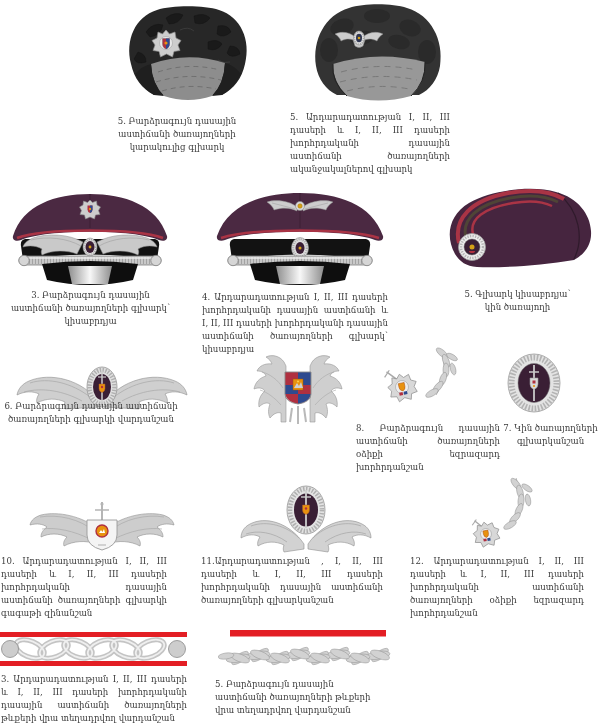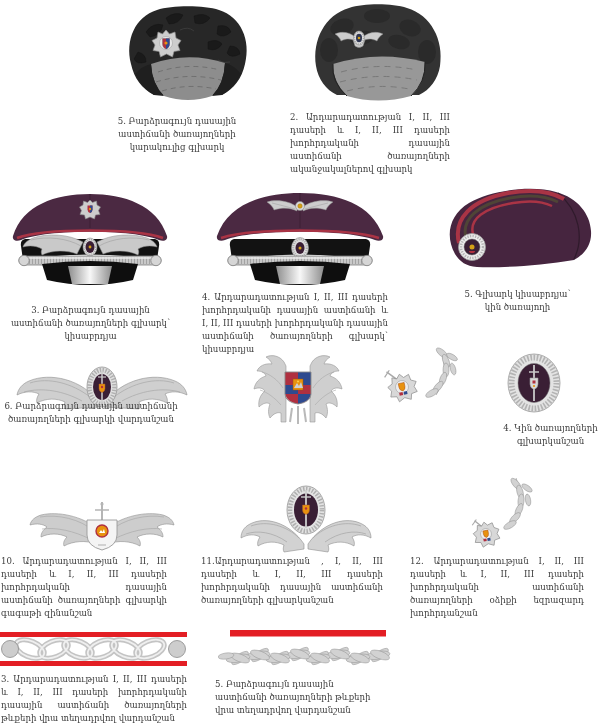--- a/index.html
+++ b/index.html
@@ -64,21 +64,21 @@
         <path d="M-4,-1 C-9,-6 -18,-7 -24,-4 C-21,-2 -19,0 -18,3 C-12,0 -7,1 -4,3 Z" fill="#cdcdcd" stroke="#8a8a8a" stroke-width="0.5"></path>
         <path d="M4,-1 C9,-6 18,-7 24,-4 C21,-2 19,0 18,3 C12,0 7,1 4,3 Z" fill="#cdcdcd" stroke="#8a8a8a" stroke-width="0.5"></path>
         <path d="M-6,2 q6,5 12,0 l-2,6 q-4,3 -8,0 Z" fill="#cdcdcd" stroke="#8a8a8a" stroke-width="0.5"></path>
         <ellipse rx="5.5" ry="7" fill="#e2e2e2" stroke="#8a8a8a" stroke-width="0.6"></ellipse>
         <ellipse rx="4.5" ry="6" fill="none" stroke="#aaaaaa" stroke-width="1.6" stroke-dasharray="1,1"></ellipse>
         <ellipse rx="3" ry="4.2" fill="#2e3550"></ellipse>
         <circle r="1.3" fill="#d4a017"></circle>
       </g>
     </svg>
   </div>
-  <div class="cap just" style="left:290px;top:111px;width:160px">2. Արդարադատության I, II, III դասերի և I, II, III դասերի խորհրդականի դասային աստիճանի ծառայողների ականջակալներով գլխարկ</div>
+  <div class="cap just" style="left:290px;top:111px;width:160px">5. Արդարադատության I, II, III դասերի և I, II, III դասերի խորհրդականի դասային աստիճանի ծառայողների ականջակալներով գլխարկ</div>
 
   <div class="fig" style="left:7px;top:186px">
     <svg width="166" height="106" viewBox="0 0 166 106">
       <defs>
         <linearGradient id="g3" x1="0" y1="0" x2="1" y2="0">
           <stop offset="0" stop-color="#8d8d8d"></stop>
             <stop offset="0.5" stop-color="#f8f8f8"></stop>
             <stop offset="1" stop-color="#8d8d8d"></stop>
         </linearGradient>
       </defs>
@@ -106,21 +106,21 @@
       </g>
       <rect x="12" y="70" width="142" height="9" rx="4.5" fill="#c9c9c9" stroke="#7e7e7e" stroke-width="0.8"></rect>
       <line x1="16" y1="74.5" x2="150" y2="74.5" stroke="#a3a3a3" stroke-width="7" stroke-dasharray="1,2"></line>
       <line x1="16" y1="72" x2="150" y2="72" stroke="#ebebeb" stroke-width="1.4"></line>
       <circle cx="17" cy="74.5" r="5.2" fill="#d6d6d6" stroke="#7e7e7e" stroke-width="0.8"></circle>
       <circle cx="149" cy="74.5" r="5.2" fill="#d6d6d6" stroke="#7e7e7e" stroke-width="0.8"></circle>
       <path d="M35,78 Q83,72 131,78 L126,94 Q83,104 40,94 Z" fill="#0e0e0e"></path>
       <path d="M61,80 L105,80 L101,98 L65,98 Z" fill="url(#g3)"></path>
     </svg>
   </div>
-  <div class="cap ctr" style="left:8px;top:304px;width:165px">3. Բարձրագույն դասային աստիճանի ծառայողների գլխարկ՝ կիսաբրդյա</div>
+  <div class="cap ctr" style="left:8px;top:289px;width:165px">3. Բարձրագույն դասային աստիճանի ծառայողների գլխարկ՝ կիսաբրդյա</div>
 
   <div class="fig" style="left:210px;top:186px">
     <svg width="180" height="106" viewBox="0 0 180 106">
       <defs>
         <linearGradient id="g4" x1="0" y1="0" x2="1" y2="0">
           <stop offset="0" stop-color="#8d8d8d"></stop>
             <stop offset="0.5" stop-color="#f8f8f8"></stop>
             <stop offset="1" stop-color="#8d8d8d"></stop>
         </linearGradient>
       </defs>
@@ -236,34 +236,35 @@
         <line x1="-12" y1="-18" x2="-2" y2="-7" stroke="#a9a9a9" stroke-width="1.5"></line>
         <line x1="-15" y1="-13" x2="-9" y2="-19" stroke="#a9a9a9" stroke-width="1.2"></line>
         <path d="M0,-13 L3.5,-9 9,-11 10,-5 15,-2.5 12,2 14,7.5 8,8.5 6.5,14 0.5,11 -5.5,14 -7,8.5 -13,7.5 -11,2 -14,-2.5 -9,-5 -8,-11 -3.5,-9 Z" fill="#d8d8d8" stroke="#8f8f8f" stroke-width="0.7"></path>
         <circle r="6.5" fill="#ededed" stroke="#999999" stroke-width="0.5"></circle>
         <path d="M-3,-4 h6 v4 q0,3 -3,4 q-3,-1 -3,-4 Z" fill="#e8920e" stroke="#b05010" stroke-width="0.5"></path>
         <rect x="-4" y="5" width="3.5" height="3" fill="#b03040"></rect>
         <rect x="0.5" y="5" width="3.5" height="3" fill="#2e4a8f"></rect>
       </g>
     </svg>
   </div>
+  <div class="cap just" style="left:356px;top:422px;width:144px">8. Բարձրագույն դասային աստիճանի ծառայողների օձիքի եզրազարդ խորհրդանշան</div>
 
   <div class="fig" style="left:503px;top:352px">
     <svg width="62" height="62" viewBox="0 0 62 62">
       <ellipse cx="31" cy="31" rx="26" ry="29" fill="#e3e3e3" stroke="#9a9a9a" stroke-width="0.8"></ellipse>
       <ellipse cx="31" cy="31" rx="22.5" ry="25.5" fill="none" stroke="#b3b3b3" stroke-width="6" stroke-dasharray="1.6,1.6"></ellipse>
       <ellipse cx="31" cy="31" rx="16" ry="19.5" fill="#3a1f35" stroke="#777777" stroke-width="0.5"></ellipse>
       <line x1="31" y1="13" x2="31" y2="49" stroke="#c9c9c9" stroke-width="1.8"></line>
       <line x1="26" y1="20" x2="36" y2="20" stroke="#c9c9c9" stroke-width="1.5"></line>
       <path d="M27,26 h8 v6 q0,4 -4,5.5 q-4,-1.5 -4,-5.5 Z" fill="#d8d8d8" stroke="#999999" stroke-width="0.6"></path>
       <rect x="29.5" y="28.5" width="3" height="3" fill="#b03040"></rect>
       <circle cx="31" cy="34" r="1.1" fill="#e8920e"></circle>
     </svg>
   </div>
-  <div class="cap ctr" style="left:498px;top:422px;width:105px">4. Կին ծառայողների գլխարկանշան</div>
+  <div class="cap ctr" style="left:498px;top:422px;width:105px">7. Կին ծառայողների գլխարկանշան</div>
 
   <div class="fig" style="left:28px;top:499px">
     <svg width="148" height="58" viewBox="0 0 148 58">
       <g>
         <path d="M70,30 C54,17 30,12 13,16 C7,18 3,21 2,26 C9,24 15,25 19,28 C15,31 13,34 13,38 C21,34 31,34 39,38 C36,41 35,44 36,47 C45,42 58,41 68,45 Z" fill="#cdcdcd" stroke="#8f8f8f" stroke-width="0.6"></path>
         <path d="M12,18 C30,15 52,20 66,32 M14,30 C28,28 46,32 62,40" stroke="#a5a5a5" stroke-width="0.6" fill="none"></path>
       </g>
       <g transform="translate(148,0) scale(-1,1)">
         <path d="M70,30 C54,17 30,12 13,16 C7,18 3,21 2,26 C9,24 15,25 19,28 C15,31 13,34 13,38 C21,34 31,34 39,38 C36,41 35,44 36,47 C45,42 58,41 68,45 Z" fill="#cdcdcd" stroke="#8f8f8f" stroke-width="0.6"></path>
         <path d="M12,18 C30,15 52,20 66,32 M14,30 C28,28 46,32 62,40" stroke="#a5a5a5" stroke-width="0.6" fill="none"></path>

